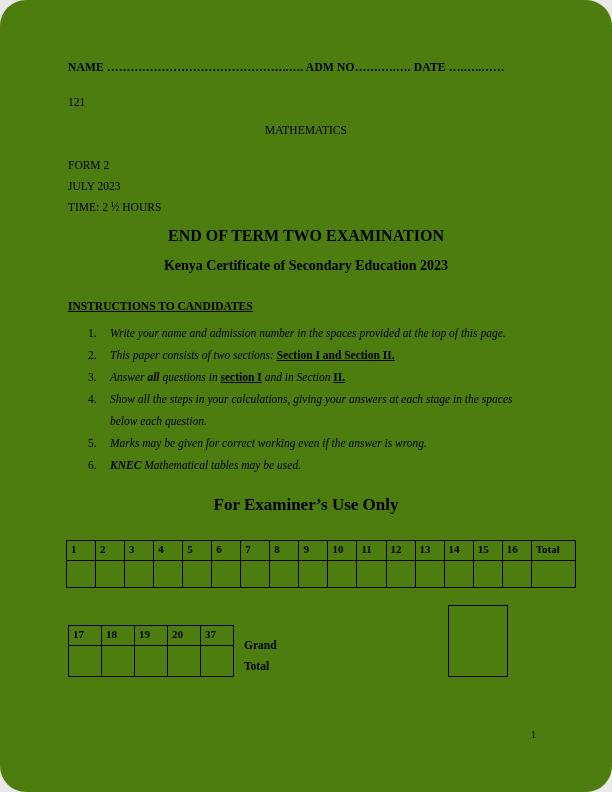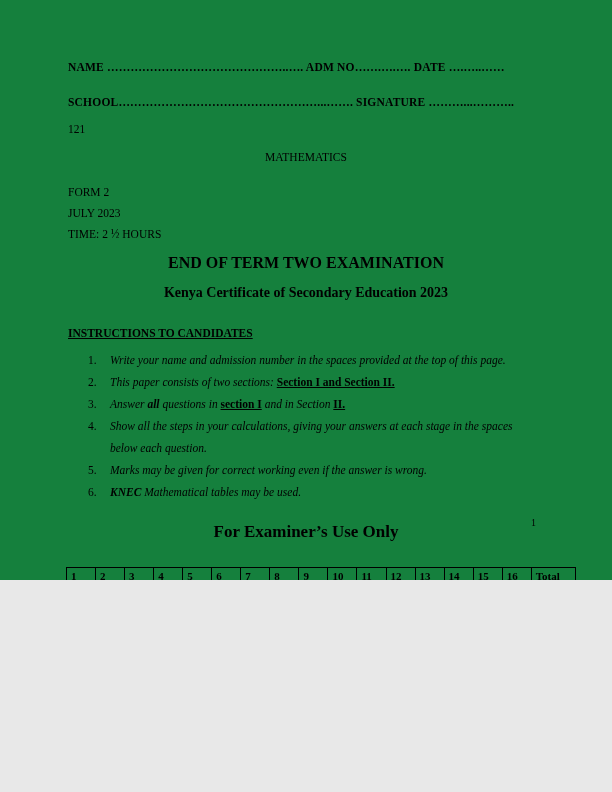--- a/index.html
+++ b/index.html
@@ -3,27 +3,28 @@
 <meta charset="utf-8">
 <style>
   html, body {
     margin: 0;
     padding: 0;
     background: #e8e8e8;
   }
   .page {
     position: relative;
     width: 612px;
-    height: 580px;
+    height: 792px;
     margin: 0 auto;
-    background: #15803d;
+    background: #4d7c0f;
     font-family: "Liberation Serif", serif;
     color: #000000;
     overflow: hidden;
     box-sizing: border-box;
+    border-radius: 26px;
   }
   .content {
     padding: 60px 68px 0 68px;
   }
   .field-line {
     font-size: 11.5px;
     font-weight: bold;
     line-height: 14px;
     margin: 0 0 21px 0;
     white-space: nowrap;
@@ -146,21 +147,20 @@
     font-size: 10px;
   }
 </style>
 </head>
 <body>
 
 <div class="page">
   <div class="content">
 
     <p class="field-line">NAME ………………………………………..…. ADM NO…….….…. DATE ….…..……</p>
-    <p class="field-line school">SCHOOL……………………………………………...……. SIGNATURE ………...………..</p>
 
     <p class="meta code">121</p>
     <p class="meta subject">MATHEMATICS</p>
     <p class="meta">FORM 2</p>
     <p class="meta">JULY 2023</p>
     <p class="meta time">TIME: 2 ½ HOURS</p>
 
     <h1 class="title1">END OF TERM TWO EXAMINATION</h1>
     <h2 class="title2">Kenya Certificate of Secondary Education 2023</h2>
 

